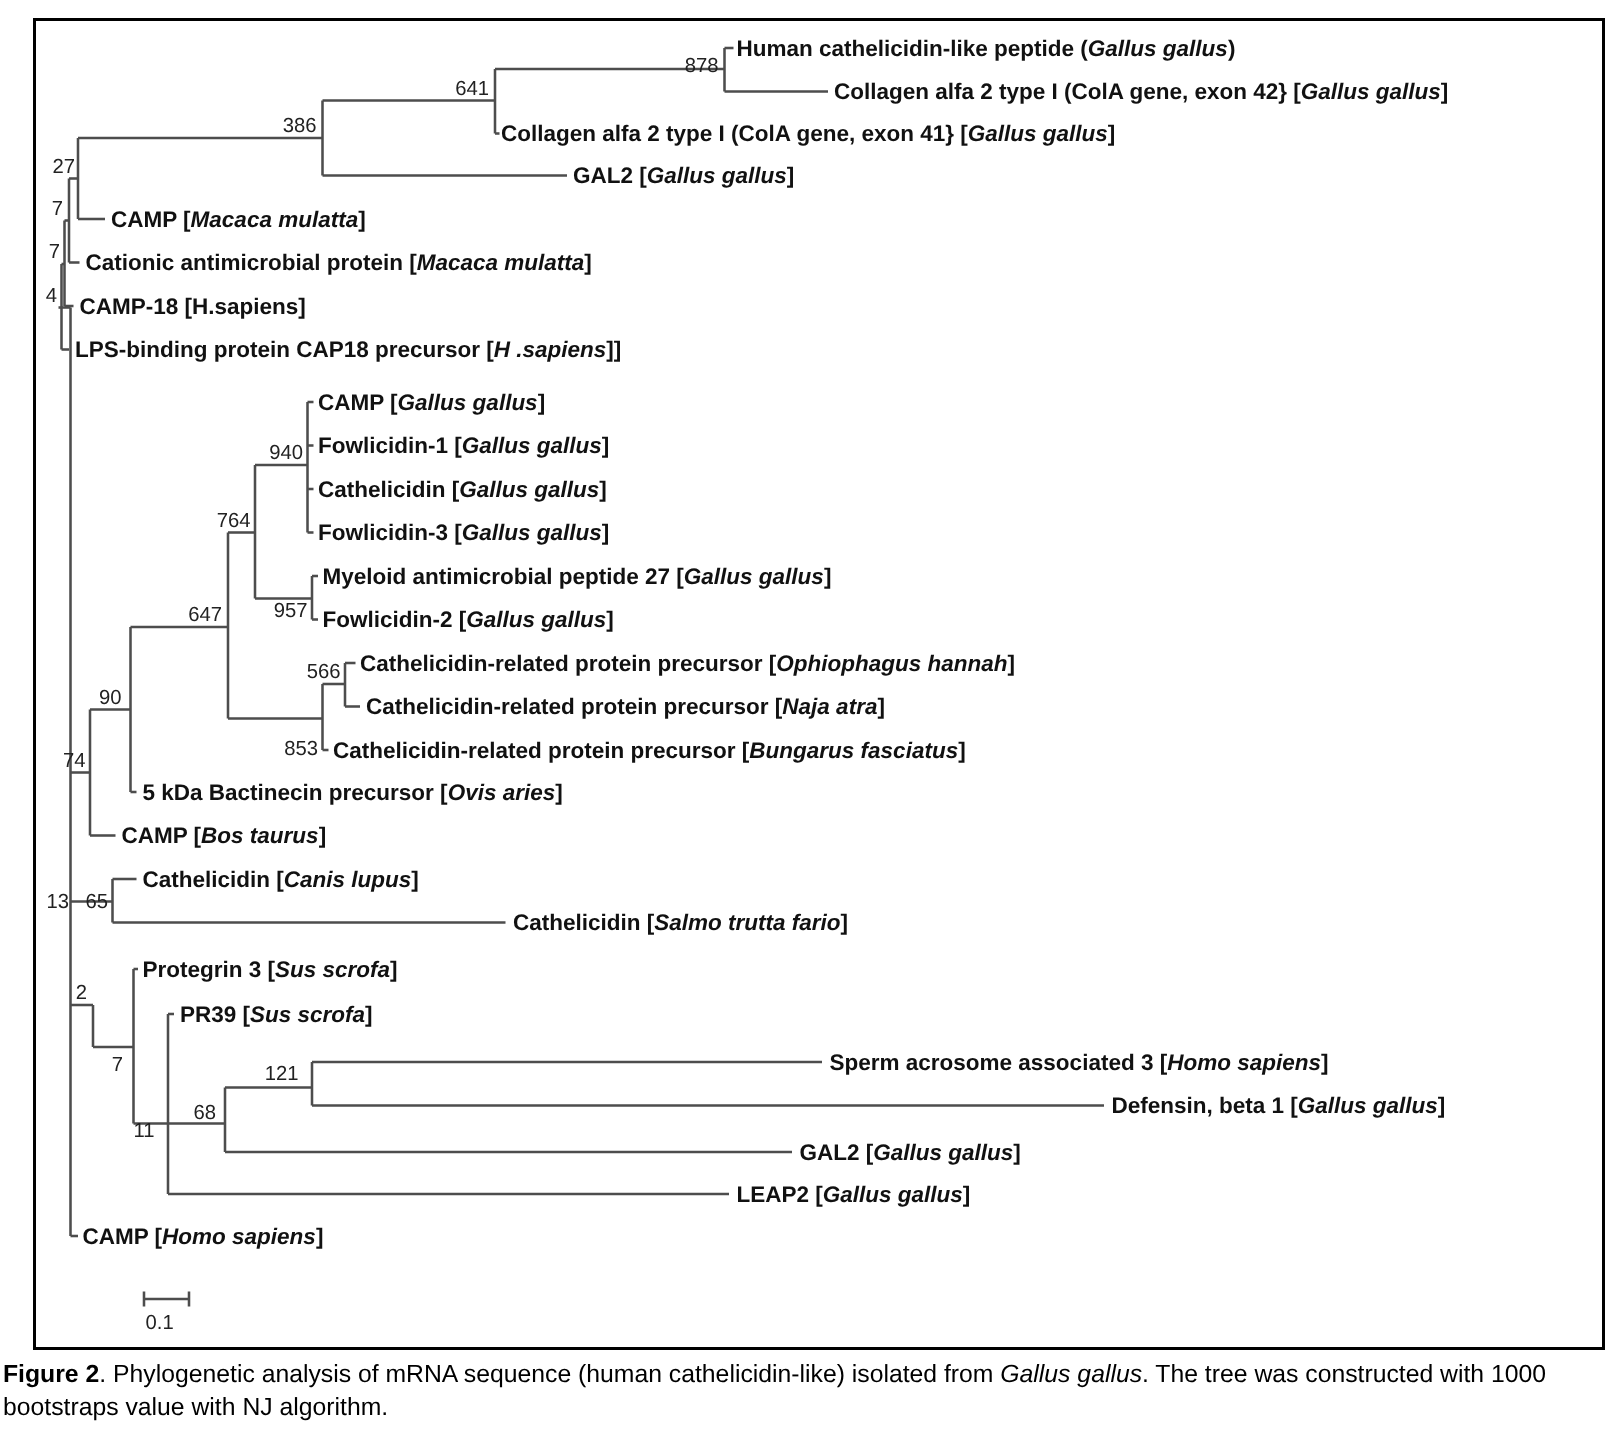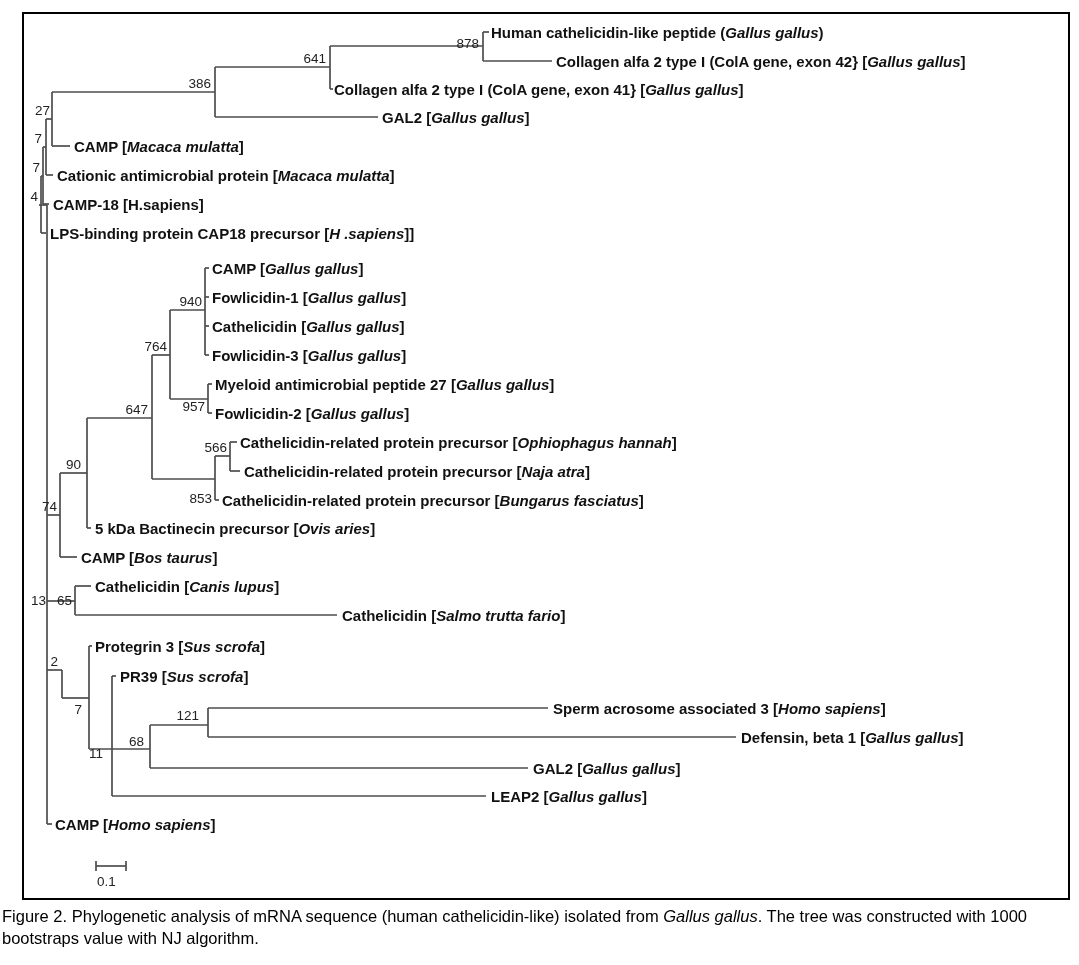--- a/index.html
+++ b/index.html
@@ -8,21 +8,21 @@
   #tree-svg{position:absolute;left:0;top:0;}
   .branch{stroke:#4d4d4d;stroke-width:1.7;fill:none;}
   .border-rect{fill:none;stroke:#000;stroke-width:2;}
   .leaf-label{font-family:"Liberation Sans",sans-serif;font-weight:bold;
               font-size:15px;fill:#111;}
   .leaf-label .sp{font-style:italic;}
   .boot-label{font-family:"Liberation Sans",sans-serif;font-size:13.5px;fill:#222;}
   .scale-label{font-family:"Liberation Sans",sans-serif;font-size:13.5px;fill:#222;}
   #caption{position:absolute;left:2px;top:906px;width:1075px;
            font-size:16.5px;line-height:1.32;color:#000;}
-  #caption .fig-bold{font-weight:normal;}
+  #caption .fig-bold{font-weight:bold;}
   #caption .sp{font-style:italic;}
 </style>
 </head>
 <body>
 
 <div id="page">
   <svg id="tree-svg" width="1079" height="905" viewBox="0 0 1079 905">
     <rect id="border-rect" class="border-rect" x="23" y="13" width="1046" height="886"></rect>
     <g id="branches">
         <line x1="483" y1="32" x2="483" y2="61" class="branch"></line>

